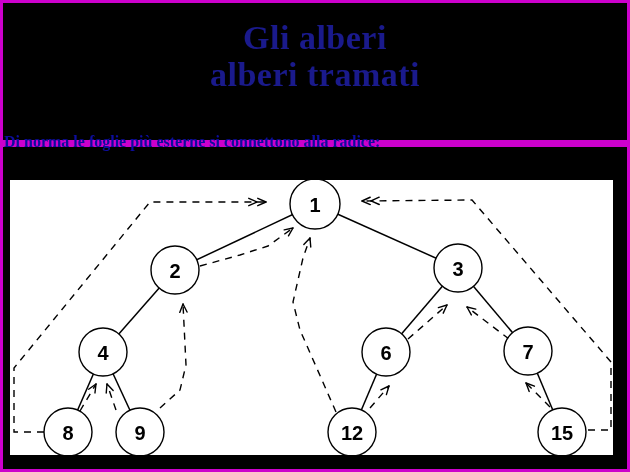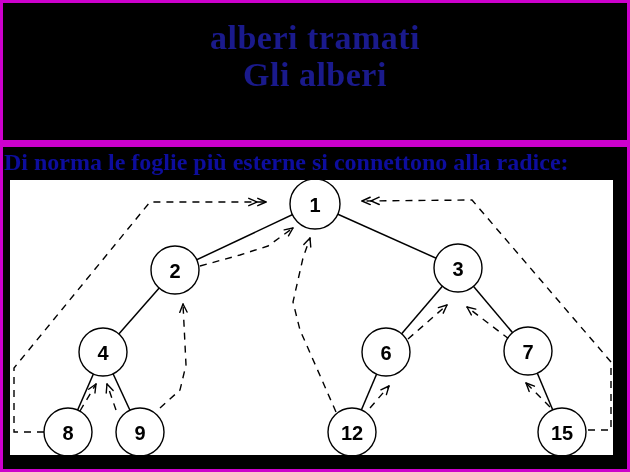--- a/index.html
+++ b/index.html
@@ -17,38 +17,38 @@
     text-align:center;
     color:var(--title-blue,#1A1A8C);
     font-weight:bold; font-size:34px; line-height:37px;
     letter-spacing:0.5px;
   }
   .divider {
     position:absolute; top:137px; left:0; width:100%; height:7px;
     background:var(--accent,#CC00CC);
   }
   .subtitle {
-    position:absolute; top:146px; left:1px;
+    position:absolute; top:130px; left:1px;
     color:var(--subtitle-blue,#0D0D9D);
-    font-weight:bold; font-size:24px; white-space:nowrap;
+    font-weight:bold; font-size:16px; white-space:nowrap;
   }
   .diagram {
     position:absolute; left:7px; top:177px;
     width:603px; height:275px;
     background:var(--diagram-bg,#FFFFFF);
   }
   .diagram svg { display:block; width:100%; height:100%; }
 </style>
 </head>
 <body>
 
 <div class="slide">
   <div class="title-block">
+    <div>Gli alberi</div>
     <div>alberi tramati</div>
-    <div>Gli alberi</div>
   </div>
   <div class="divider"></div>
   <div class="subtitle">Di norma le foglie più esterne si connettono alla radice:</div>
   <div class="diagram">
     <svg id="tree-svg" xmlns="http://www.w3.org/2000/svg" viewBox="10 180 603 275">
         <line x1="315" y1="204" x2="175" y2="270" stroke="#000000" stroke-width="1.5"></line>
         <line x1="315" y1="204" x2="458" y2="268" stroke="#000000" stroke-width="1.5"></line>
         <line x1="175" y1="270" x2="103" y2="352" stroke="#000000" stroke-width="1.5"></line>
         <line x1="103" y1="352" x2="68" y2="432" stroke="#000000" stroke-width="1.5"></line>
         <line x1="103" y1="352" x2="140" y2="432" stroke="#000000" stroke-width="1.5"></line>

